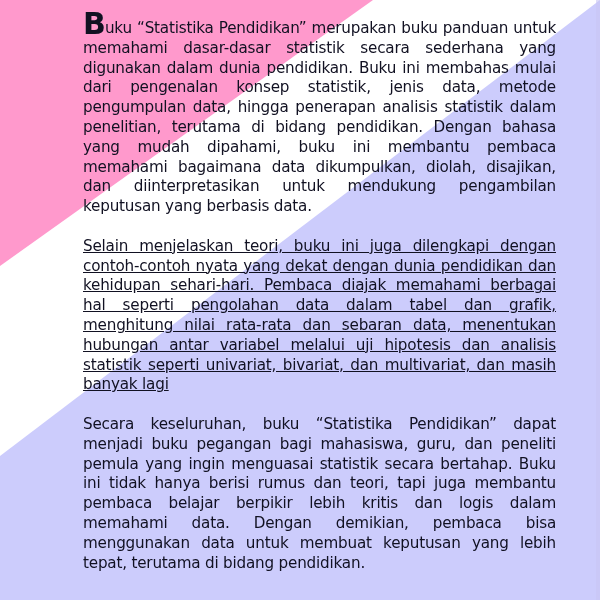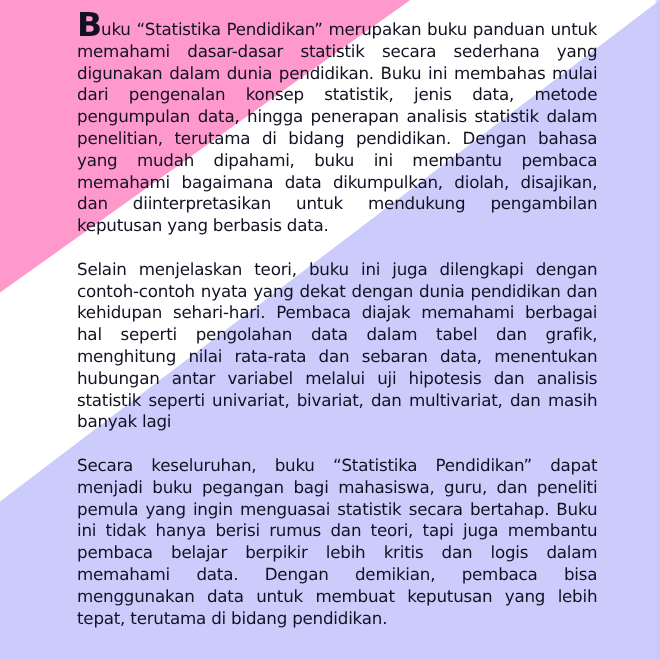--- a/index.html
+++ b/index.html
@@ -1,31 +1,31 @@
 <!DOCTYPE html>
 <html><head>
 <meta charset="utf-8">
 <style>
   html, body { margin: 0; padding: 0; }
   body { width: 600px; height: 600px; position: relative; overflow: hidden; background: #ffffff; }
   .bg { position: absolute; inset: 0; }
   .bg svg { width: 600px; height: 600px; display: block; }
   .content {
     position: absolute;
-    left: 70px;
+    left: 83px;
     top: 14px;
     width: 473px;
     font-family: "DejaVu Sans", sans-serif;
     font-size: 15.2px;
     line-height: 19.8px;
     color: #111122;
     letter-spacing: -0.2px;
   }
   .para { margin: 0 0 19.8px 0; text-align: justify; }
-  .para.p2 { margin-top: 4px; }
+  .para.p2 { margin-top: 4px; text-decoration: underline; }
   .dropcap {
     font-size: 30px;
     line-height: 19px;
     font-weight: bold;
     vertical-align: -1px;
     letter-spacing: -1px;
   }
 </style>
 </head>
 <body>

